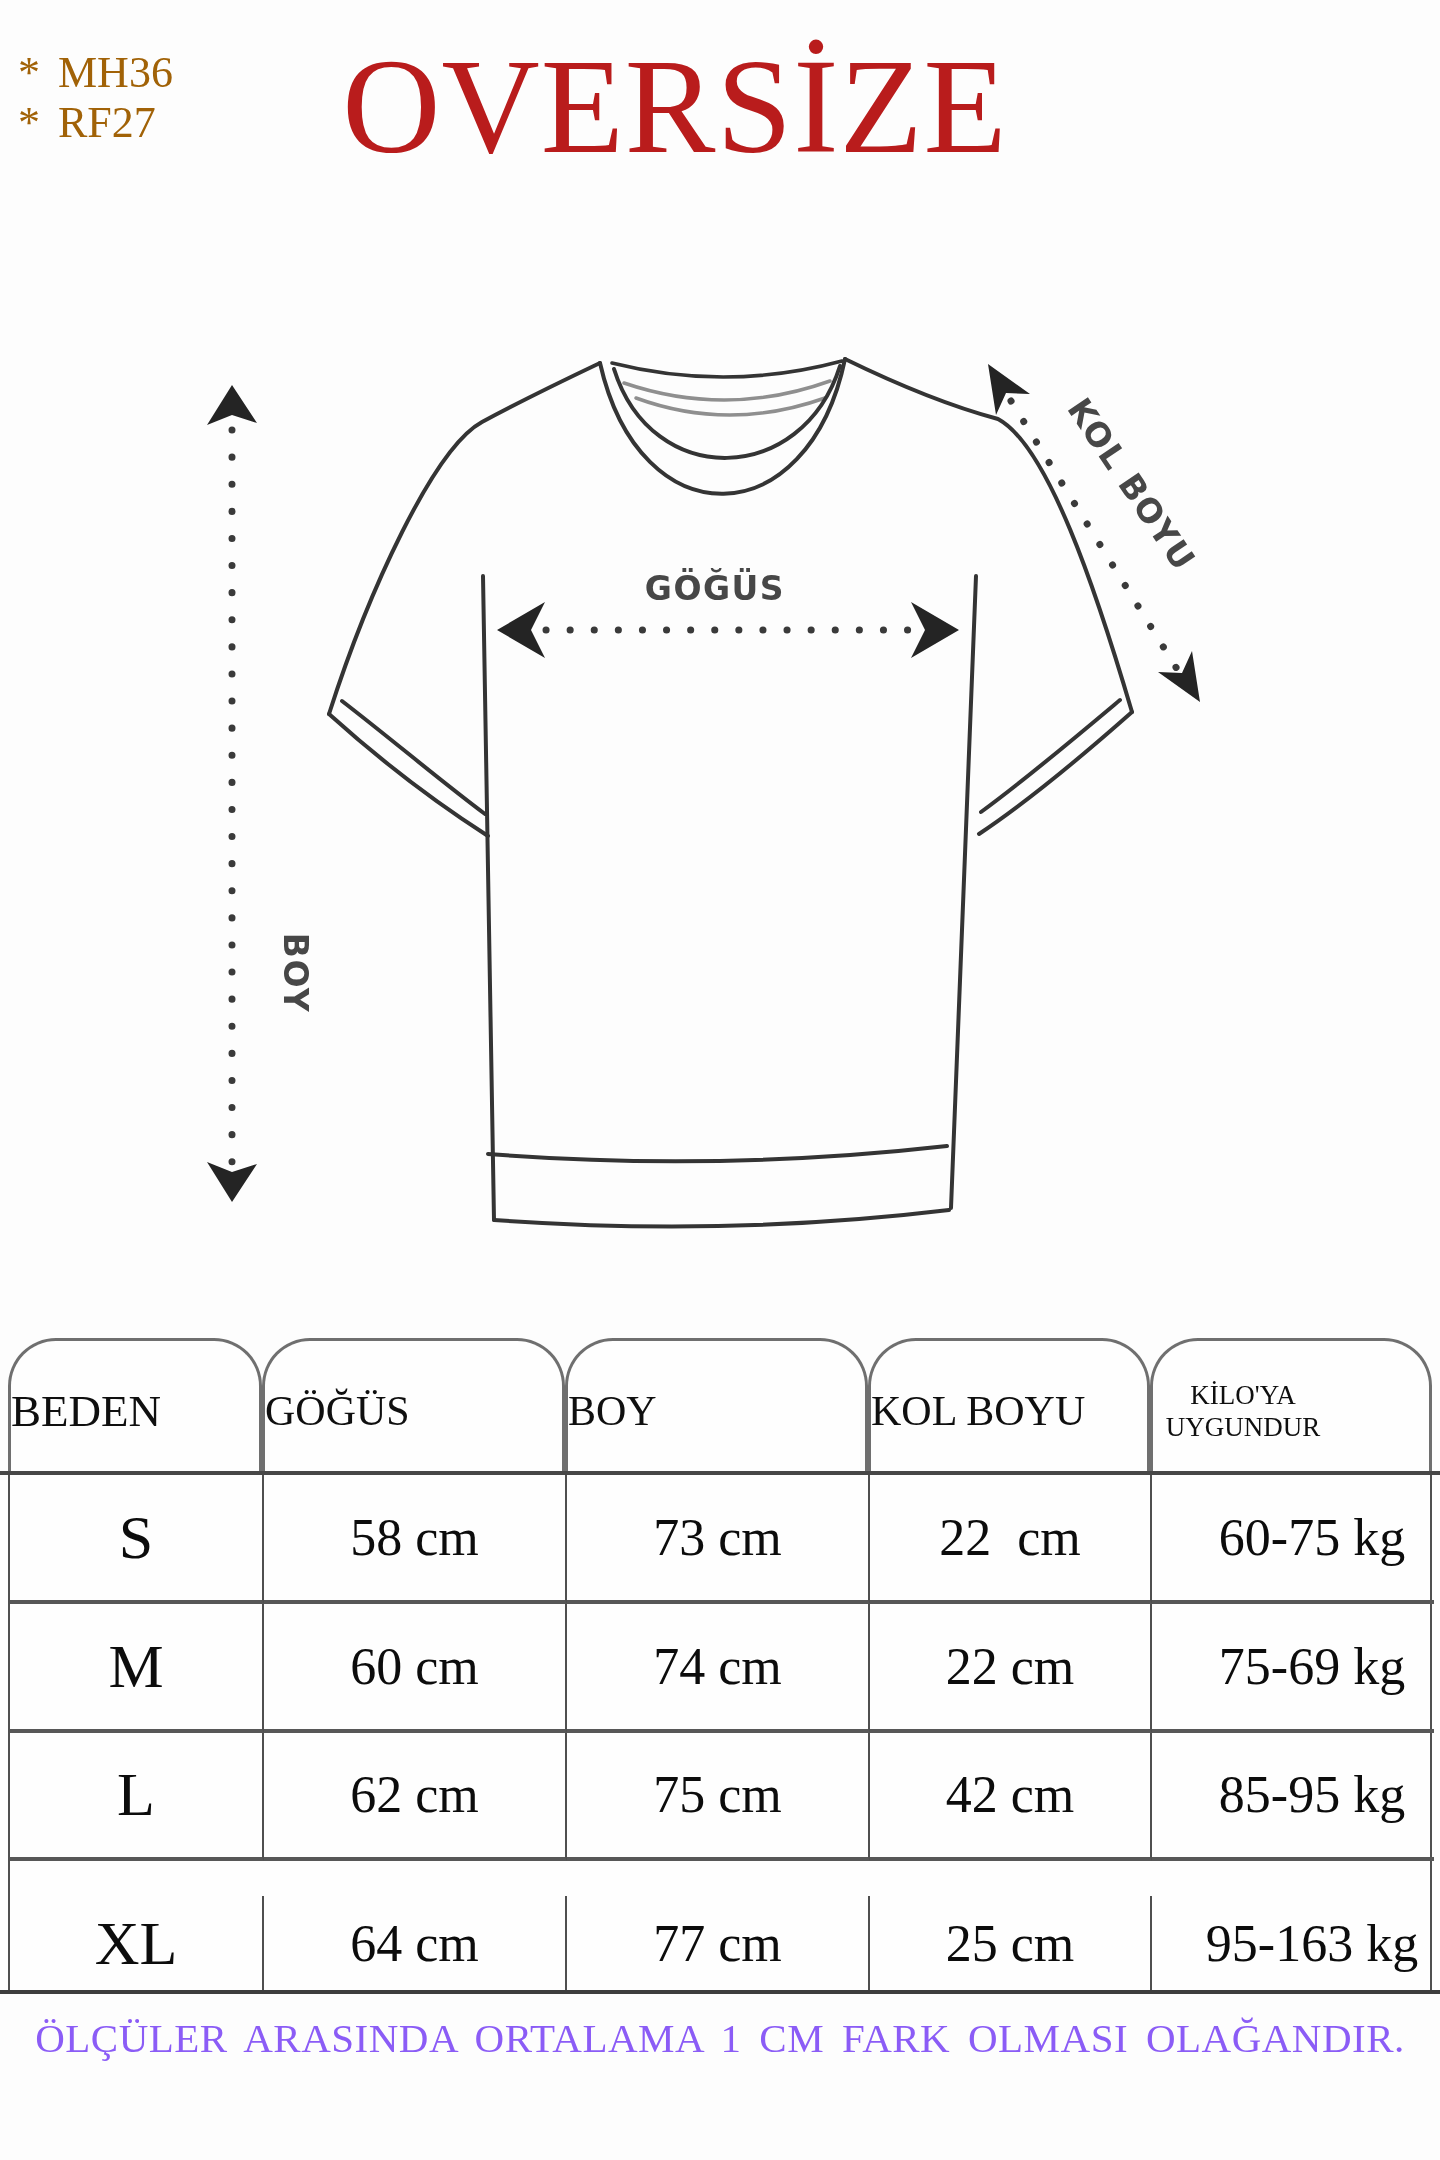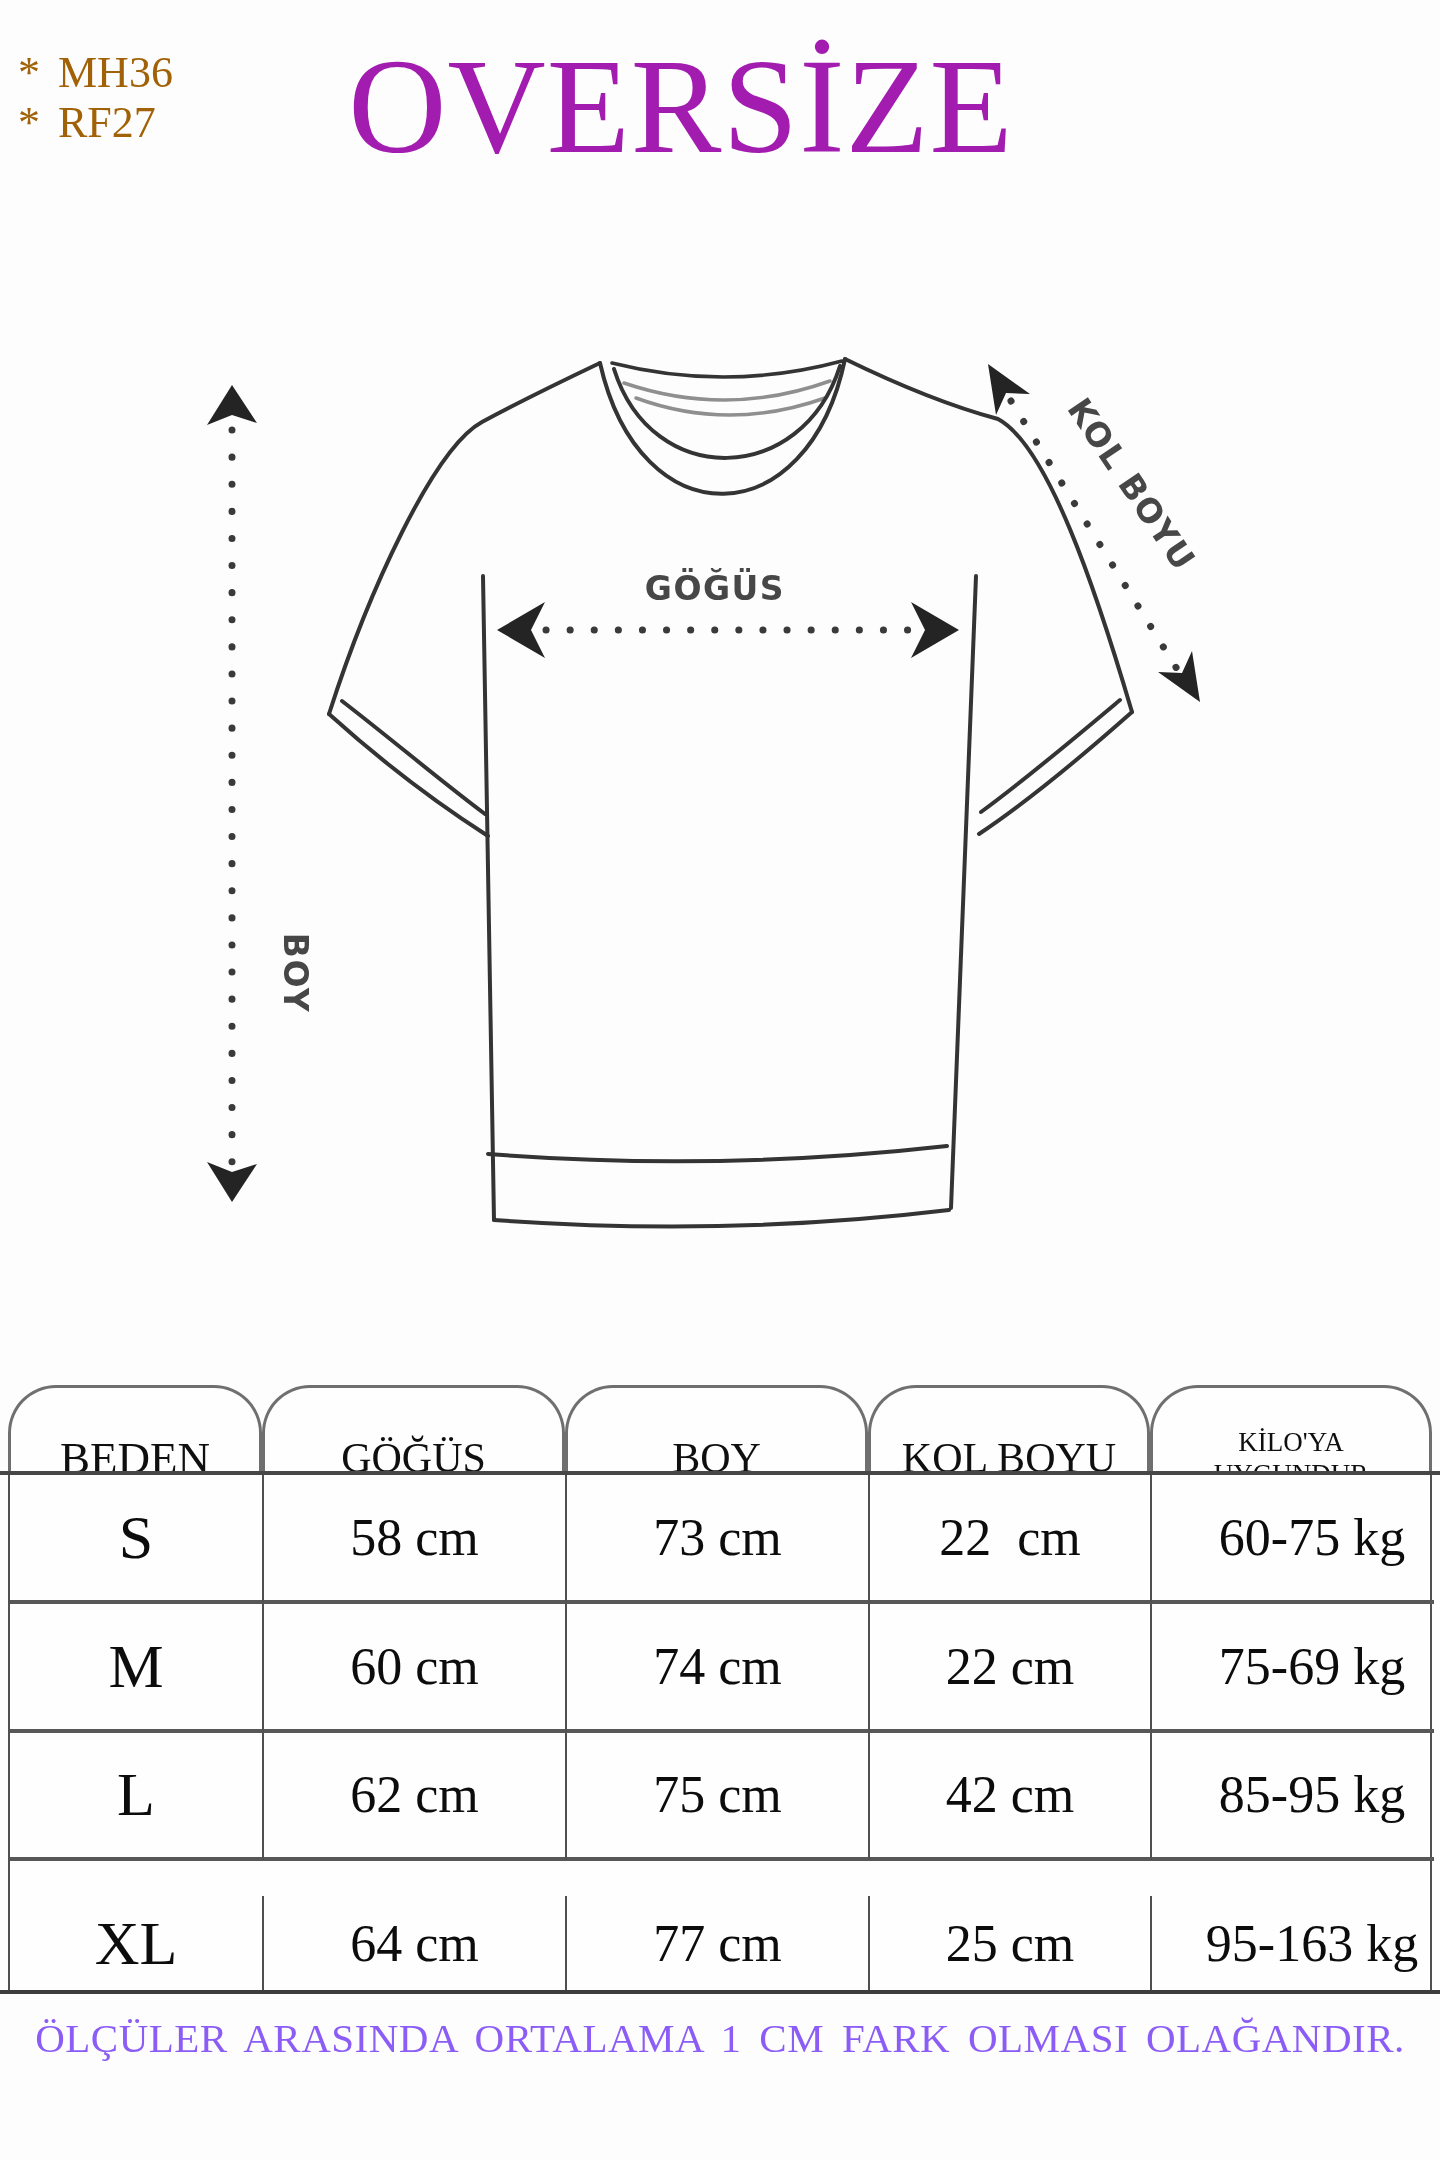--- a/index.html
+++ b/index.html
@@ -7,22 +7,22 @@
     width:1440px;height:2160px;position:relative;overflow:hidden;
     background:#fdfdfd;color:#1a1a1a;
     font-family:"Liberation Serif", serif;
   }
   
   .codes{position:absolute;left:18px;top:48px;font-size:44px;line-height:50px;color:#a16207;}
   .code-line{white-space:nowrap;}
   .code-line .marker{display:inline-block;width:40px;}
   
   .title{
-    position:absolute;left:61px;top:28px;width:1240px;text-align:center;
-    font-size:136px;letter-spacing:1px;color:#a21caf;font-weight:400;
+    position:absolute;left:55px;top:28px;width:1240px;text-align:center;
+    font-size:136px;letter-spacing:1px;color:#b91c1c;font-weight:400;
   }
   
   .diagram{position:absolute;left:30px;top:290px;width:1290px;height:970px;}
   .shirt-line{fill:none;stroke:#343434;stroke-width:4;stroke-linecap:round;}
   .shirt-thin{fill:none;stroke:#343434;stroke-width:3.5;stroke-linecap:round;}
   .rib-line{fill:none;stroke:#8f8f8f;stroke-width:3.5;stroke-linecap:round;}
   .dots{fill:none;stroke:#3a3a3a;stroke-width:7;stroke-linecap:round;}
   .ah{fill:#242424;stroke:none;}
   .diag-label{
     font-family:"DejaVu Sans", sans-serif;font-weight:700;
@@ -30,22 +30,22 @@
   }
   
   .tabs-row{
     position:absolute;left:8px;top:1338px;width:1424px;height:133px;
     display:flex;
   }
   .tab{
     box-sizing:border-box;height:133px;background:#fefefe;
     border:3px solid #6f6f6f;border-bottom:none;
     border-radius:48px 48px 0 0;
-    display:flex;align-items:center;justify-content:center;
-    padding-top:10px;text-align:center;color:#0f0f0f;margin-top:47px;
+    display:flex;align-items:center;
+    padding-top:10px;text-align:center;color:#0f0f0f;
   }
   .tab.c0{width:254px;font-size:45px;}
   .tab.c1{width:303px;font-size:42px;}
   .tab.c2{width:303px;font-size:42px;}
   .tab.c3{width:282px;font-size:42px;}
   .tab.c4{width:282px;font-size:27px;line-height:1.2;}
   .tab.c4 .wrap{max-width:180px;}
   .hline-header{position:absolute;left:0;top:1471px;width:1440px;height:4px;background:#474747;}
   .hline-bottom{position:absolute;left:0;top:1990px;width:1440px;height:4px;background:#3d3d3d;}
   .grid{

